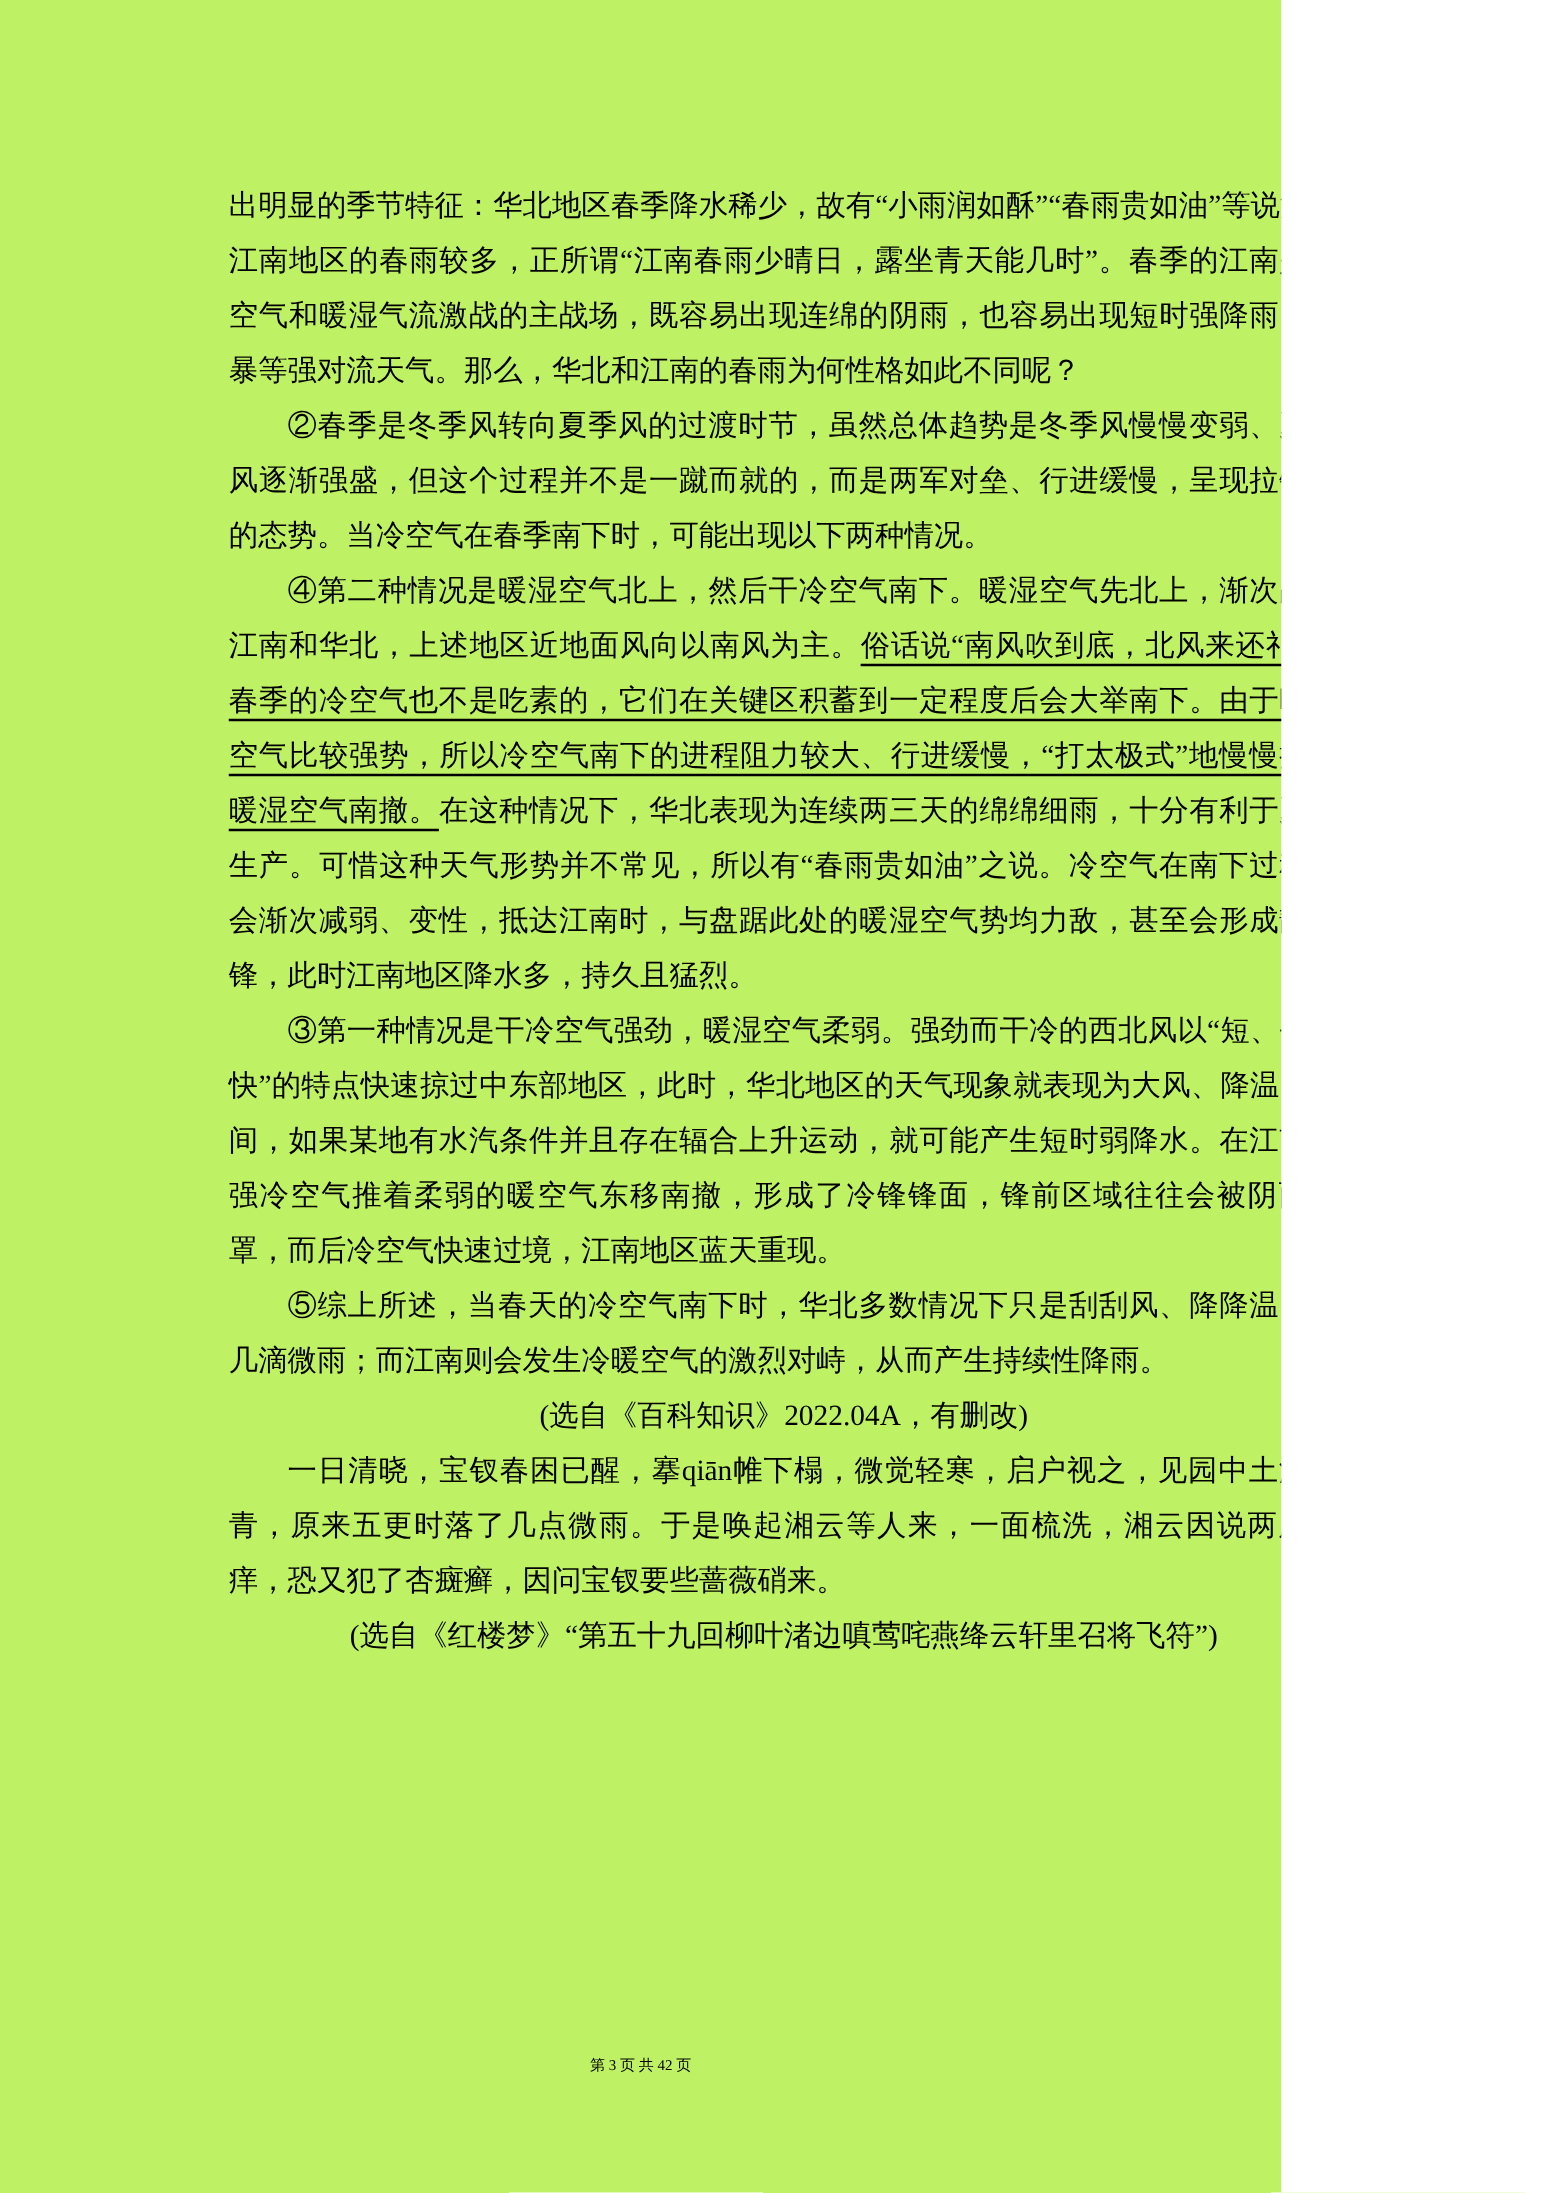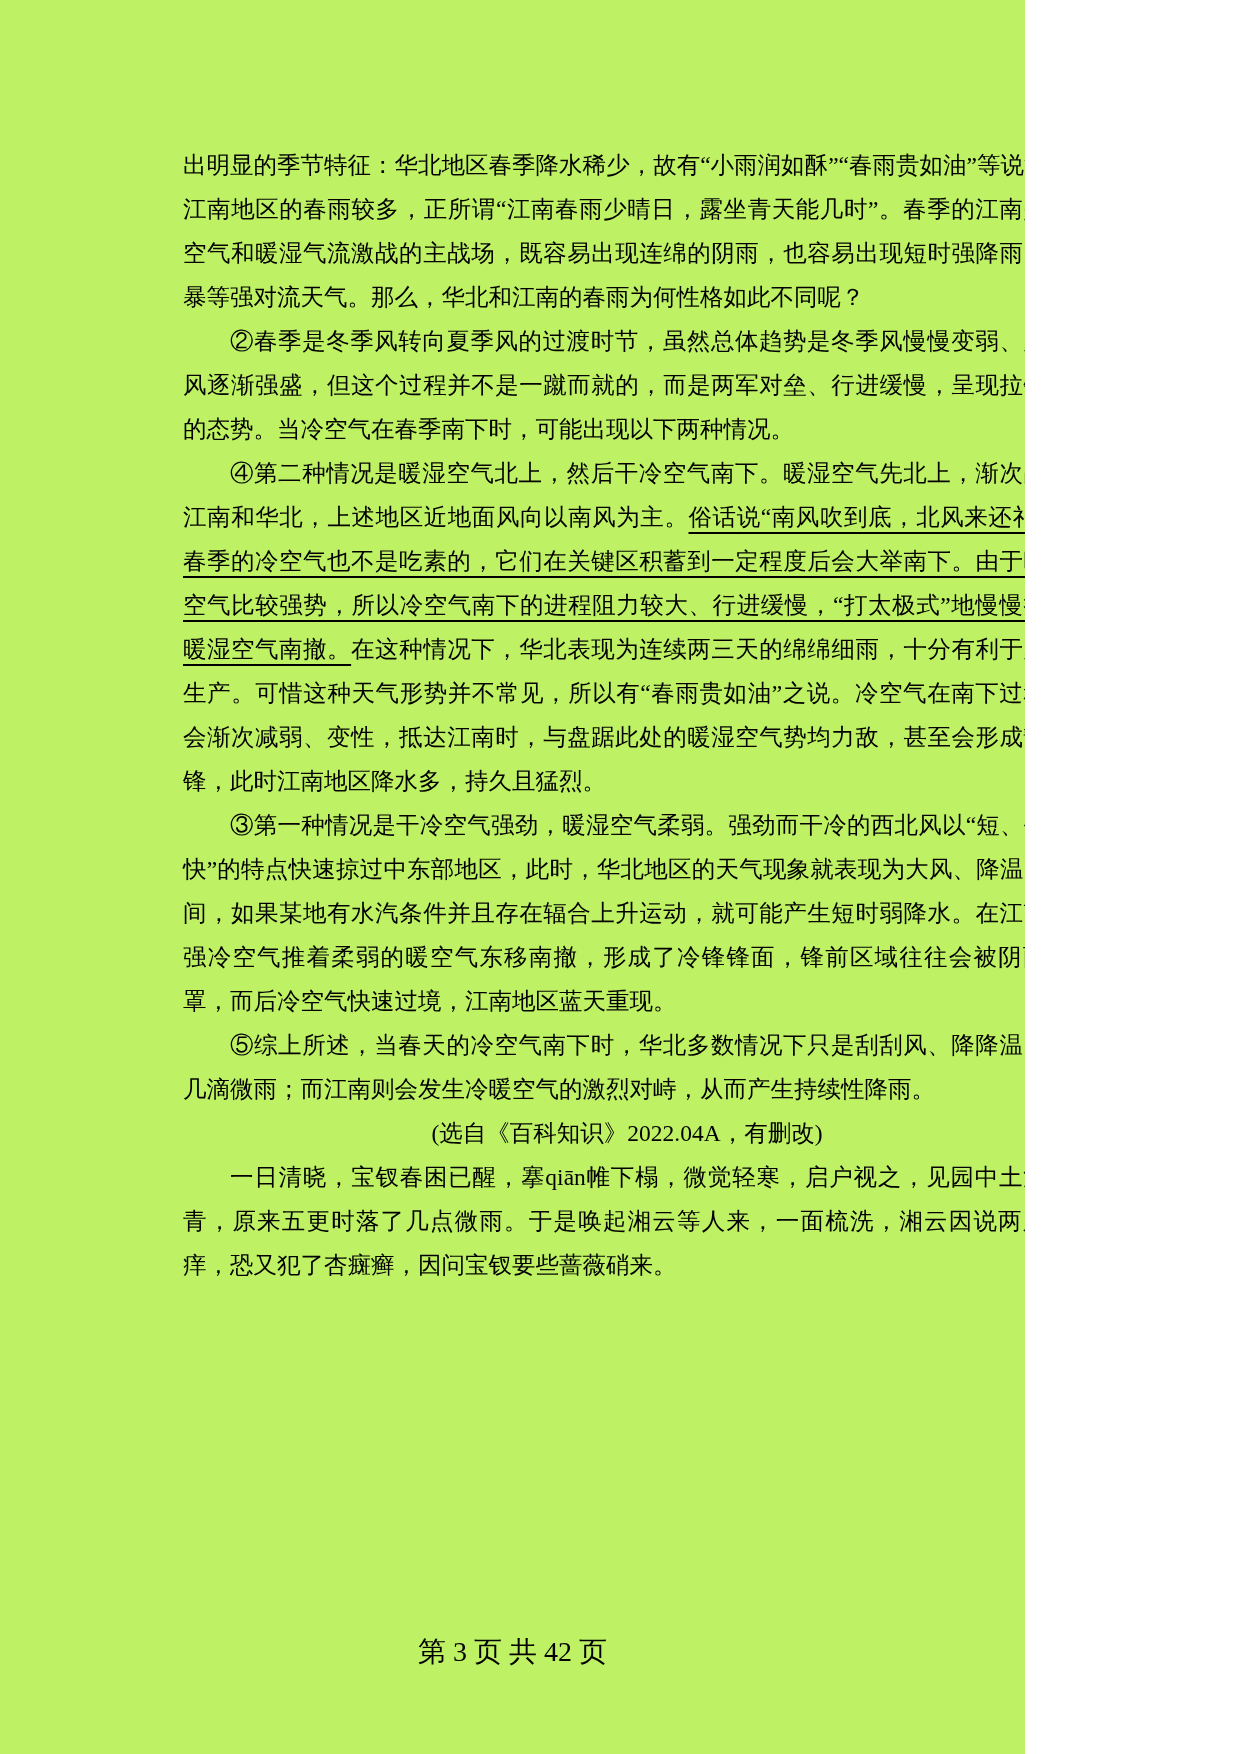--- a/index.html
+++ b/index.html
@@ -37,21 +37,21 @@
     text-decoration: underline;
     text-underline-offset: 7px;
     text-decoration-thickness: 1.5px;
   }
   .footer {
     position: absolute;
     top: 1637px;
     left: 0;
     width: 100%;
     text-align: center;
-    font-size: 28px;
+    font-size: 12px;
     line-height: 30px;
     color: #000000;
   }
 </style>
 </head>
 <body>
 
 <div class="page">
   <div class="content">
 
@@ -63,18 +63,19 @@
 
     <p class="para indent">③第一种情况是干冷空气强劲，暖湿空气柔弱。强劲而干冷的西北风以“短、平、快”的特点快速掠过中东部地区，此时，华北地区的天气现象就表现为大风、降温。其间，如果某地有水汽条件并且存在辐合上升运动，就可能产生短时弱降水。在江南，强冷空气推着柔弱的暖空气东移南撤，形成了冷锋锋面，锋前区域往往会被阴雨笼罩，而后冷空气快速过境，江南地区蓝天重现。</p>
 
     <p class="para indent">⑤综上所述，当春天的冷空气南下时，华北多数情况下只是刮刮风、降降温，落几滴微雨；而江南则会发生冷暖空气的激烈对峙，从而产生持续性降雨。</p>
 
     <p class="para right">(选自《百科知识》2022.04A，有删改)</p>
 
 
     <p class="para indent">一日清晓，宝钗春困已醒，搴qiān帷下榻，微觉轻寒，启户视之，见园中土润苔青，原来五更时落了几点微雨。于是唤起湘云等人来，一面梳洗，湘云因说两腮作痒，恐又犯了杏癍癣，因问宝钗要些蔷薇硝来。</p>
 
+    <p class="para right">(选自《红楼梦》“第五十九回柳叶渚边嗔莺咤燕绛云轩里召将飞符”)</p>
 
 
   </div>
 
   <div class="footer">第 3 页 共 42 页</div>
 </div>
 
 </body></html>

